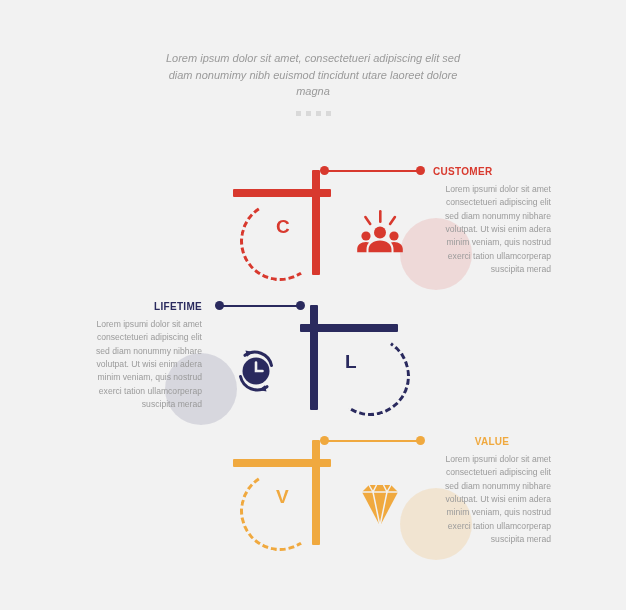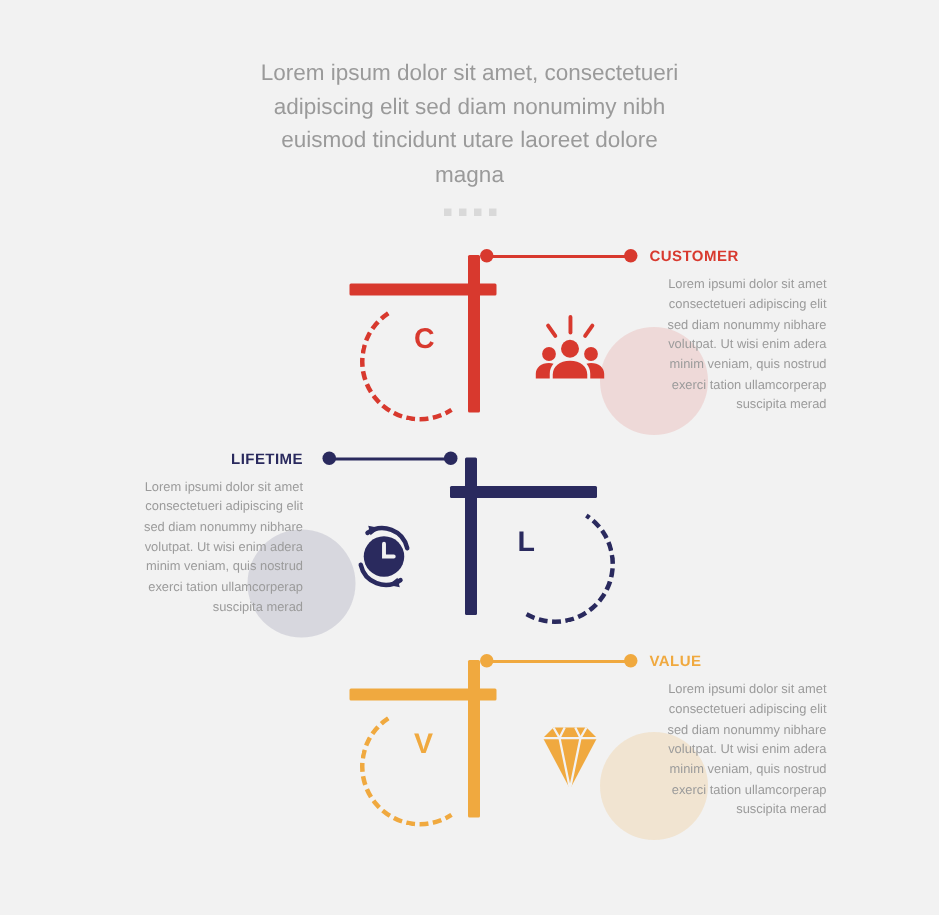--- a/index.html
+++ b/index.html
@@ -25,25 +25,26 @@
   }
   .title {
     font-size: 27px;
     font-weight: bold;
     letter-spacing: 0.4px;
     color: #3a3a3a;
     margin: 0;
     line-height: 1.15;
   }
   .subtitle {
-    font-size: 15px;
+    font-size: 11px;
     color: #9a9a9a;
     line-height: 1.5;
-    margin: 12px auto 0 auto;
+    margin: 24px auto 0 auto;
     width: 300px;
+    font-style: italic;
   }
   .dots-row {
     margin-top: 11px;
     display: flex;
     justify-content: center;
     gap: 5px;
   }
   .dot-sq {
     width: 5px;
     height: 5px;
@@ -302,16 +303,16 @@
       </g>
       <g stroke="#f2f2f2" stroke-width="1.5" fill="none">
         <path d="M17 7 L21 14 L28 48 L35 14 L39 7"></path>
         <path d="M10 14 L46 14"></path>
         <path d="M21 14 L24.5 7 M35 14 L31.5 7"></path>
       </g>
     </svg>
   </div>
 
   <div class="txt">
-    <h3 style="color: rgb(240, 169, 63);">VALUE</h3>
+    <h3 style="color: rgb(240, 169, 63); text-align: center;">VALUE</h3>
     <p>Lorem ipsumi dolor sit amet consectetueri adipiscing elit sed diam nonummy nibhare volutpat. Ut wisi enim adera minim veniam, quis nostrud exerci tation ullamcorperap suscipita merad</p>
   </div>
 </div>
 
 </body></html>

